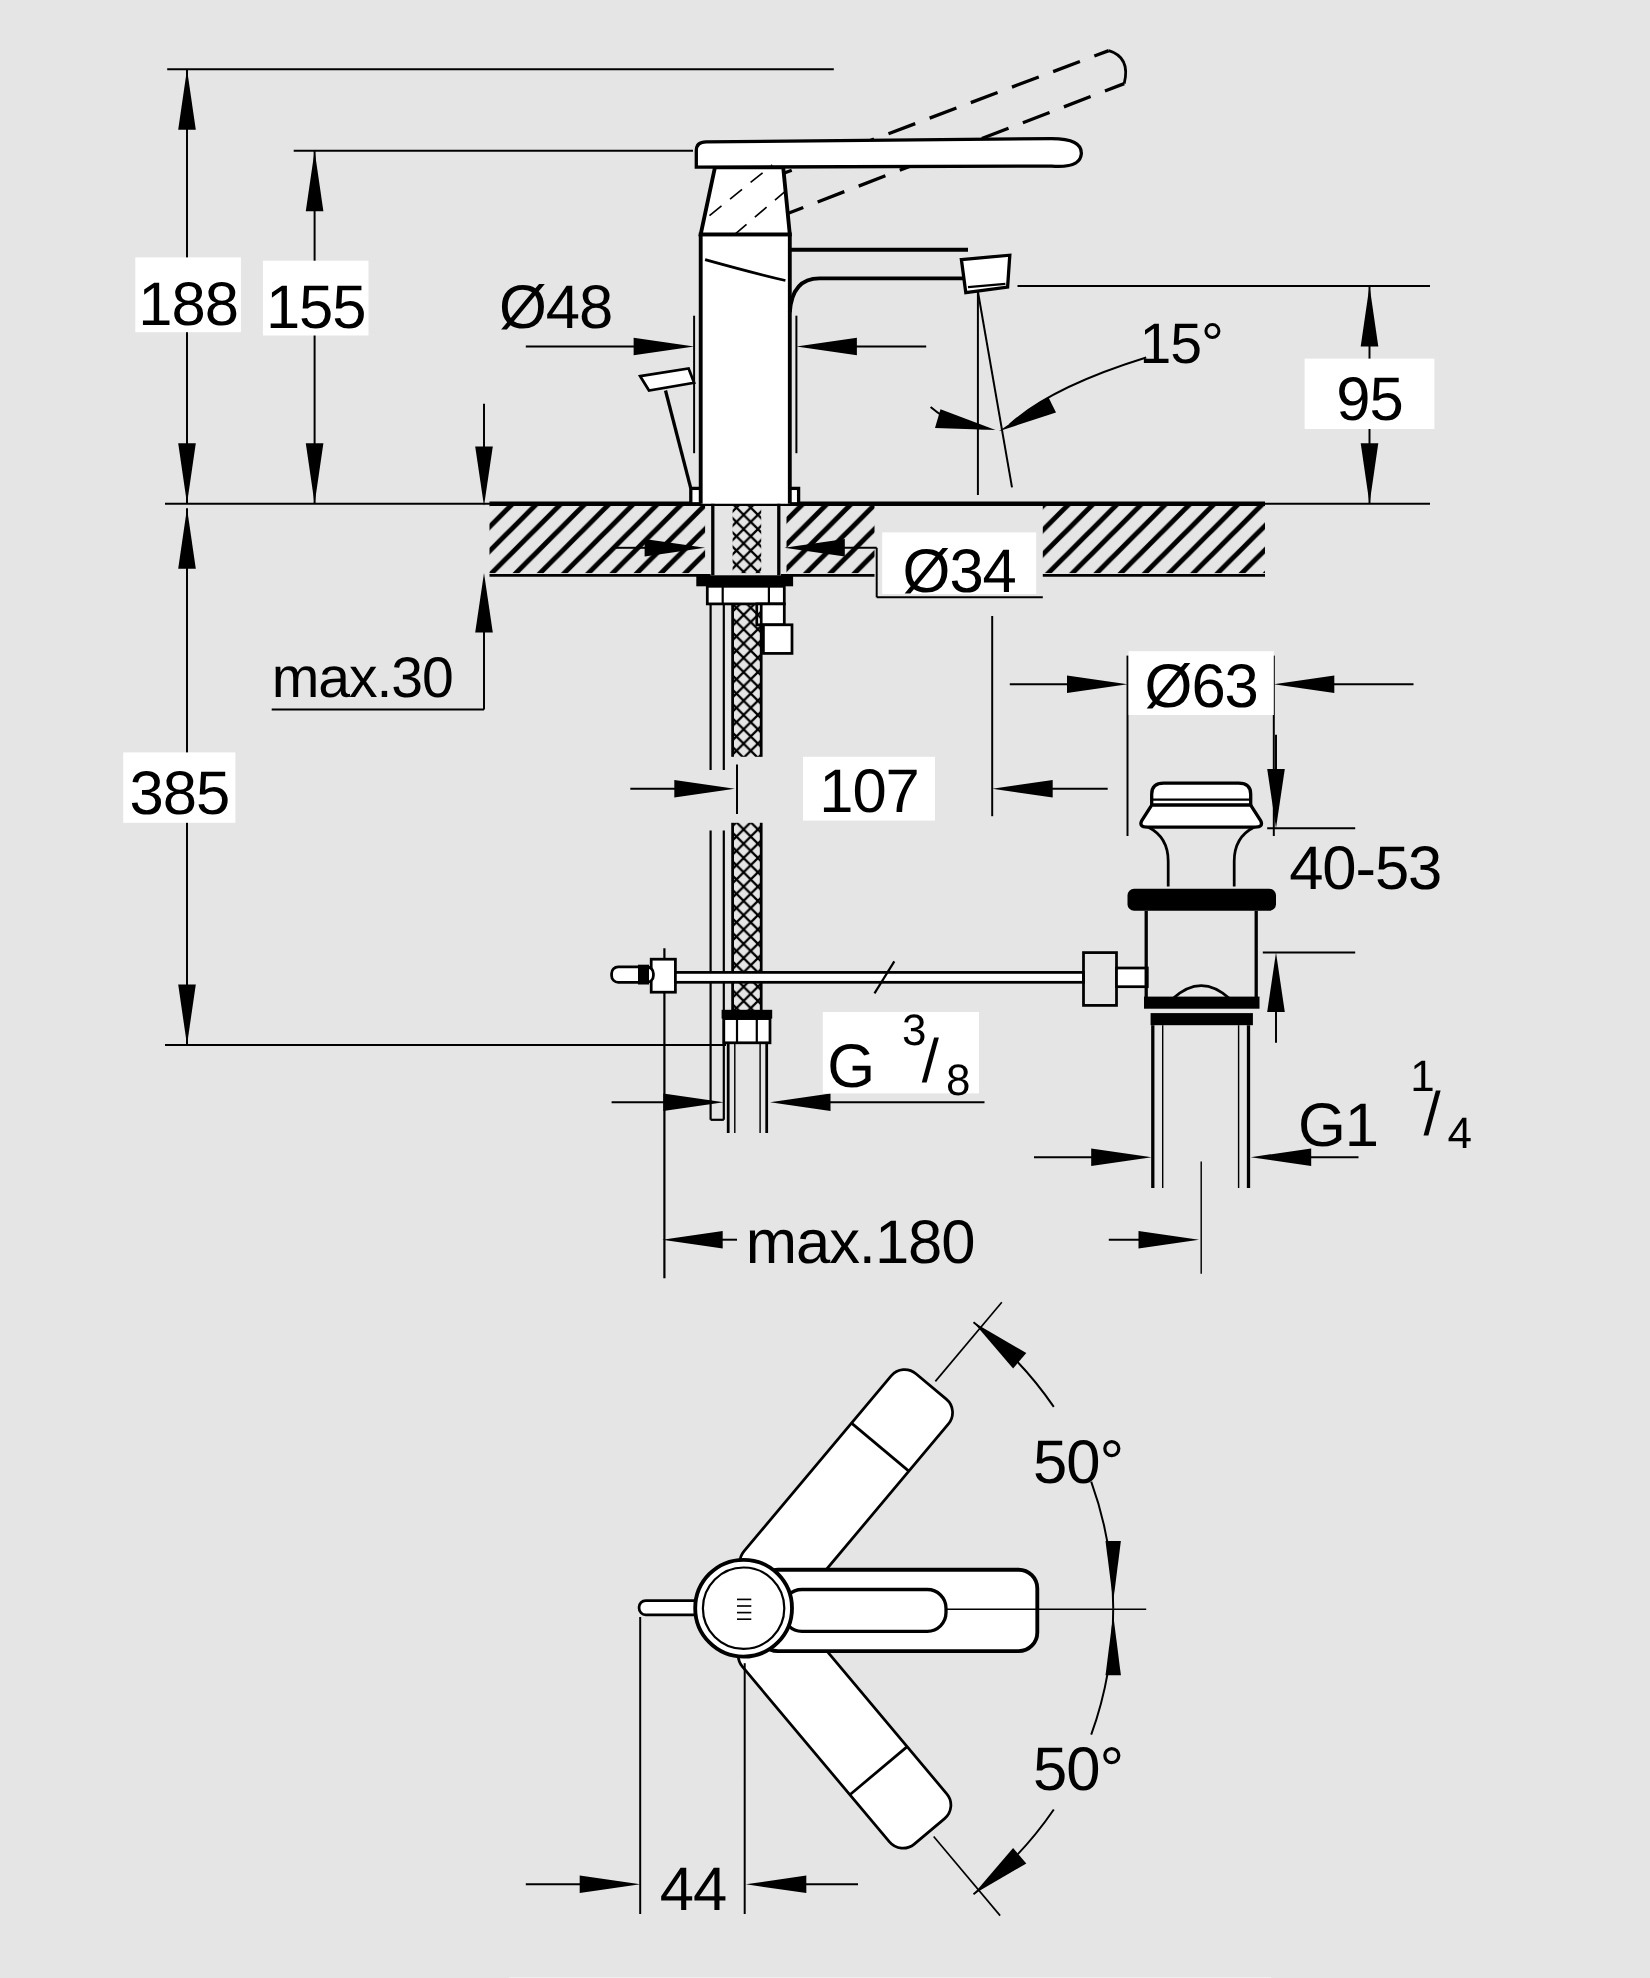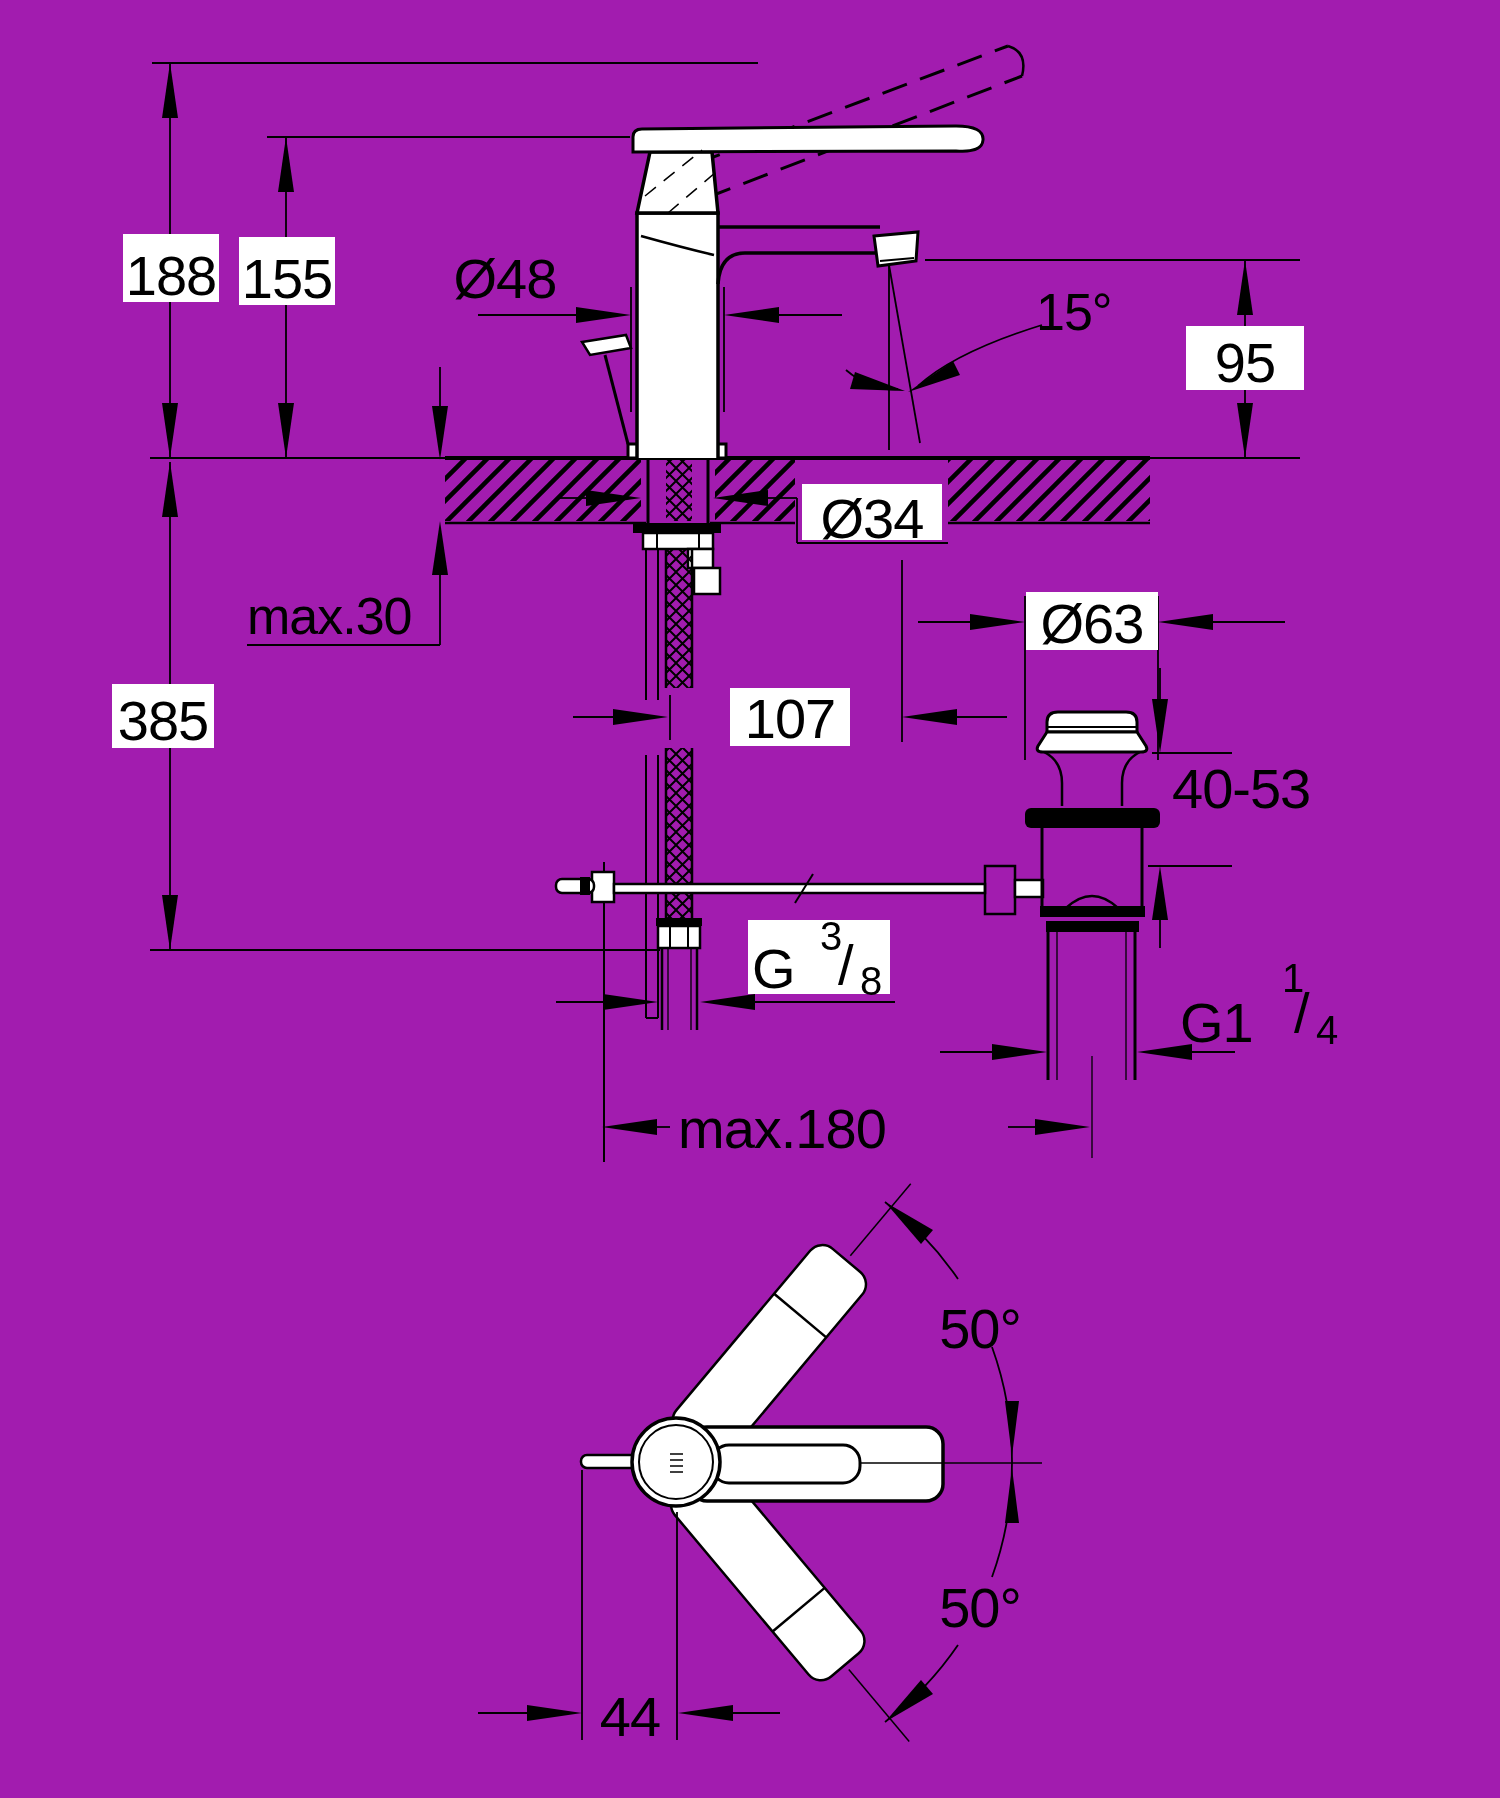--- a/index.html
+++ b/index.html
@@ -1,16 +1,16 @@
 <!DOCTYPE html>
 <html><head>
 <meta charset="utf-8">
 <style>
   html,body{margin:0;padding:0;background:#fff;}
-  #stage{width:1500px;height:1798px;position:relative;background:#a21caf;}
+  #stage{width:1500px;height:1798px;position:relative;background:#e5e5e5;}
   svg{display:block;}
   svg *{vector-effect:none;}
   .ln{stroke:#000;fill:none;stroke-linecap:butt;}
   .s35{stroke-width:3.5;}
   .s3{stroke-width:3;}
   .s25{stroke-width:2.5;}
   .s2{stroke-width:2;}
   .s18{stroke-width:1.8;}
   .s15{stroke-width:1.5;}
   .s13{stroke-width:1.3;}

